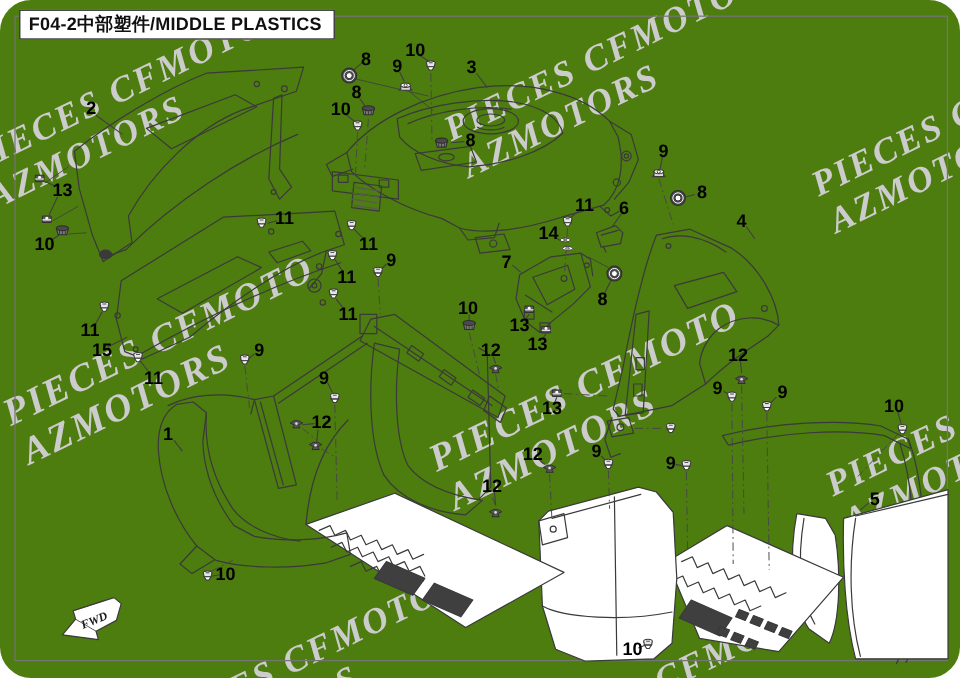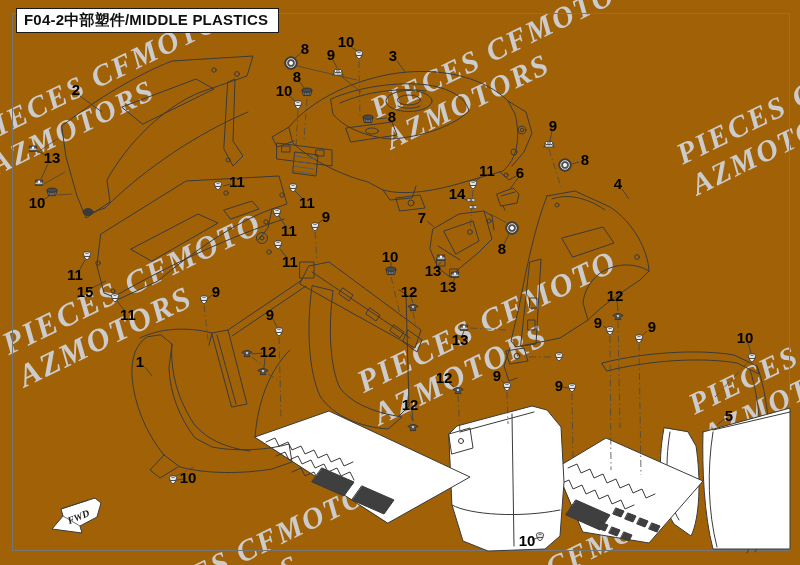--- a/index.html
+++ b/index.html
@@ -1,17 +1,17 @@
 <!DOCTYPE html>
 <html><head>
 <meta charset="utf-8">
 <style>
   html,body{margin:0;padding:0;background:#fff;}
-  .page{position:relative;width:800px;height:565px;background:#a16207;overflow:hidden;
-        font-family:"Liberation Sans",sans-serif;}
+  .page{position:relative;width:800px;height:565px;background:#4d7c0f;overflow:hidden;
+        font-family:"Liberation Sans",sans-serif;border-radius:26px;}
   .frame{position:absolute;left:12px;top:13px;width:776px;height:536px;
          border:1.5px solid #757575;z-index:2;}
   .title-box{position:absolute;left:16px;top:8px;background:#fff;border:1.6px solid #1a1a1a;
          padding:2px 10px 2px 7px;font-weight:bold;font-size:15px;color:#101010;z-index:6;
          letter-spacing:0.2px;}
   .wm-layer{position:absolute;left:0;top:0;width:800px;height:565px;z-index:1;pointer-events:none;}
   .wm{position:absolute;transform:translate(-50%,-50%) rotate(-26deg);
       font-family:"Liberation Serif",serif;font-style:italic;font-weight:bold;
       letter-spacing:2px;line-height:1.12;white-space:nowrap;}
   svg.art{position:absolute;left:0;top:0;z-index:3;}

